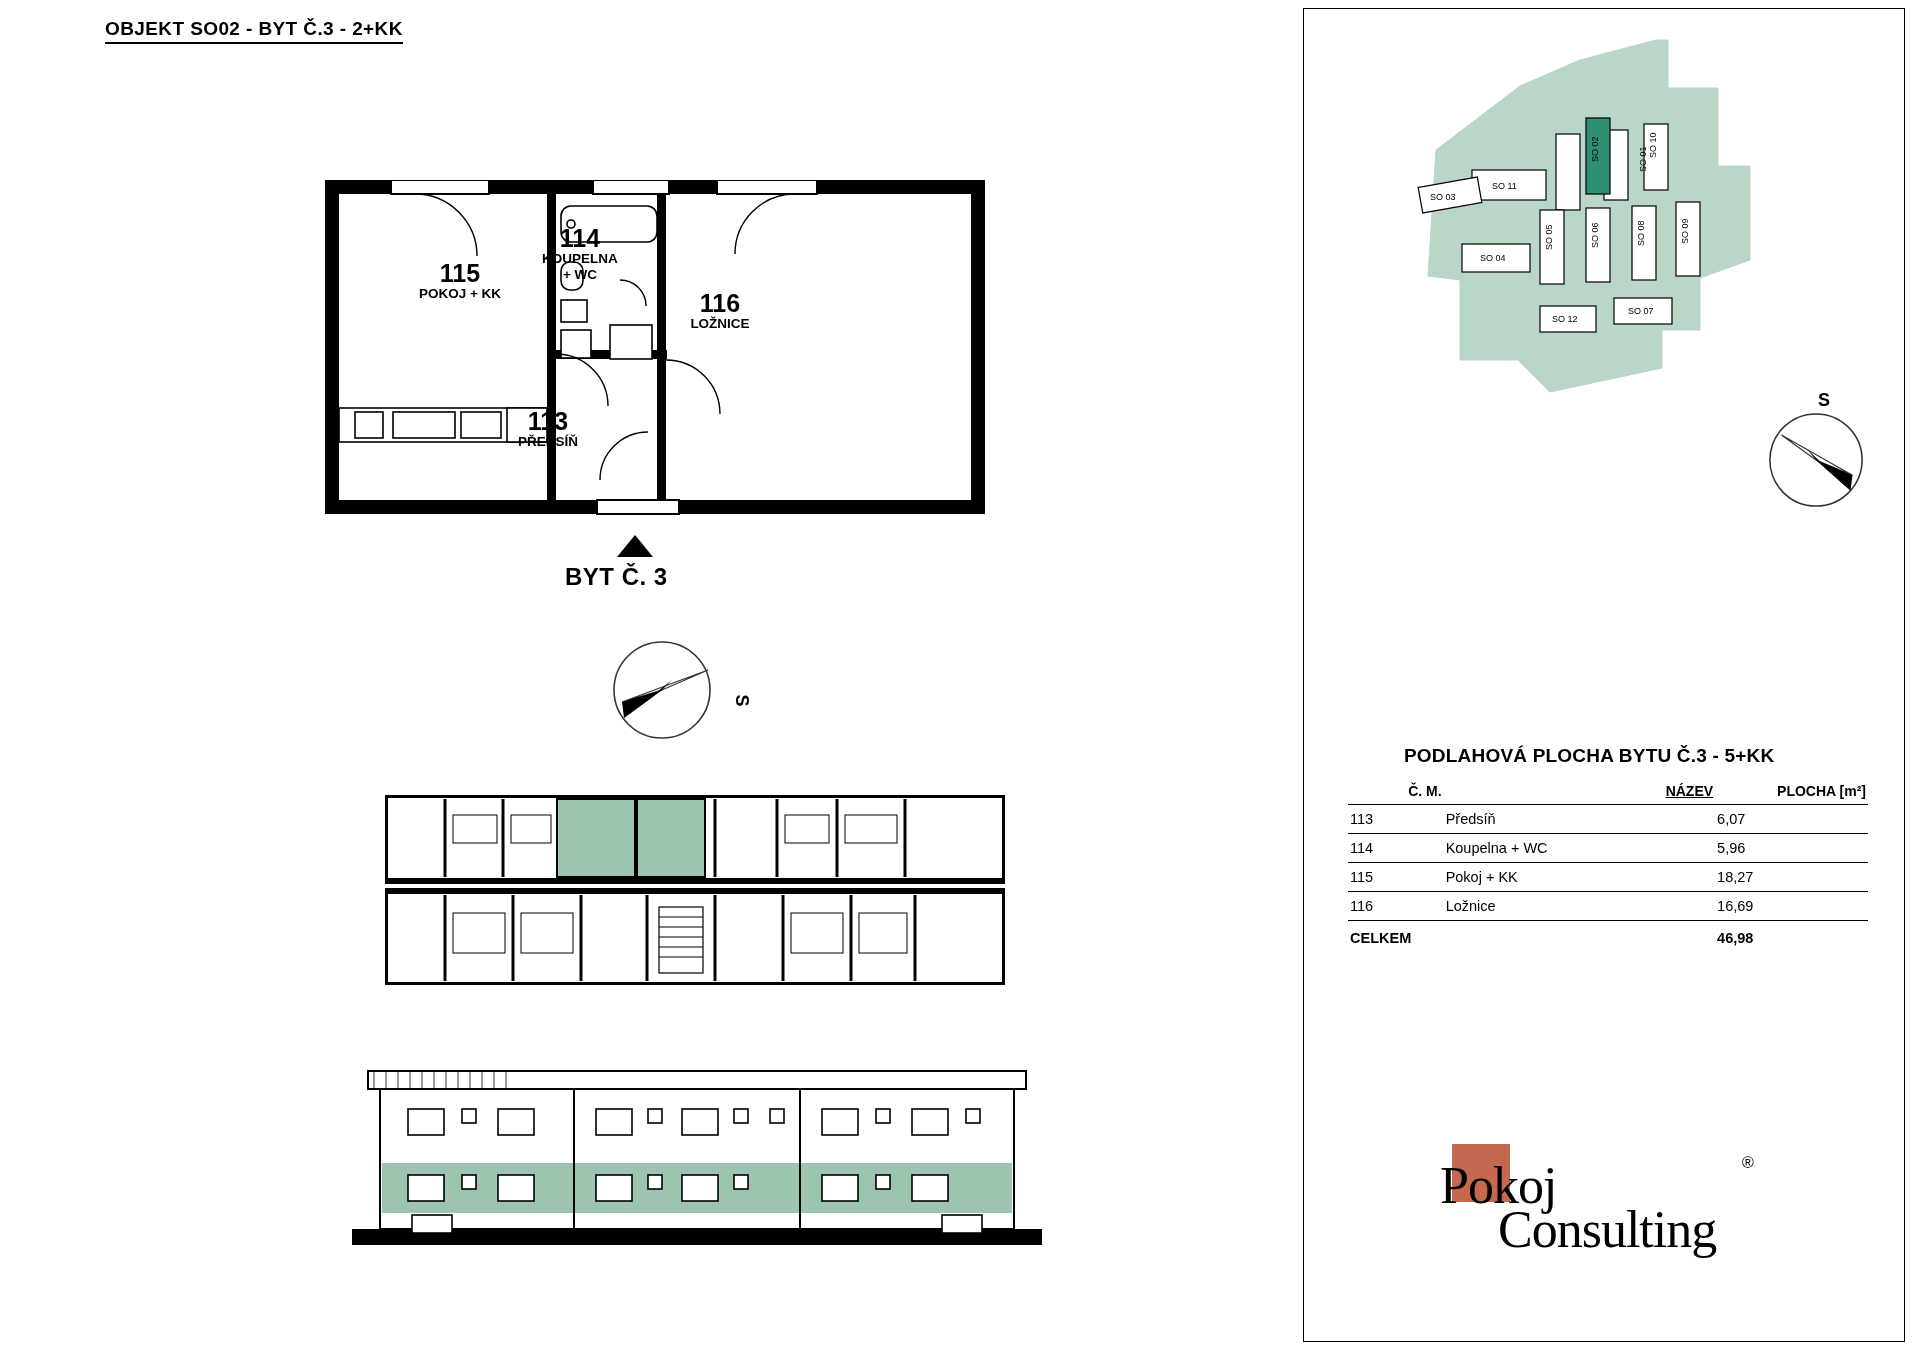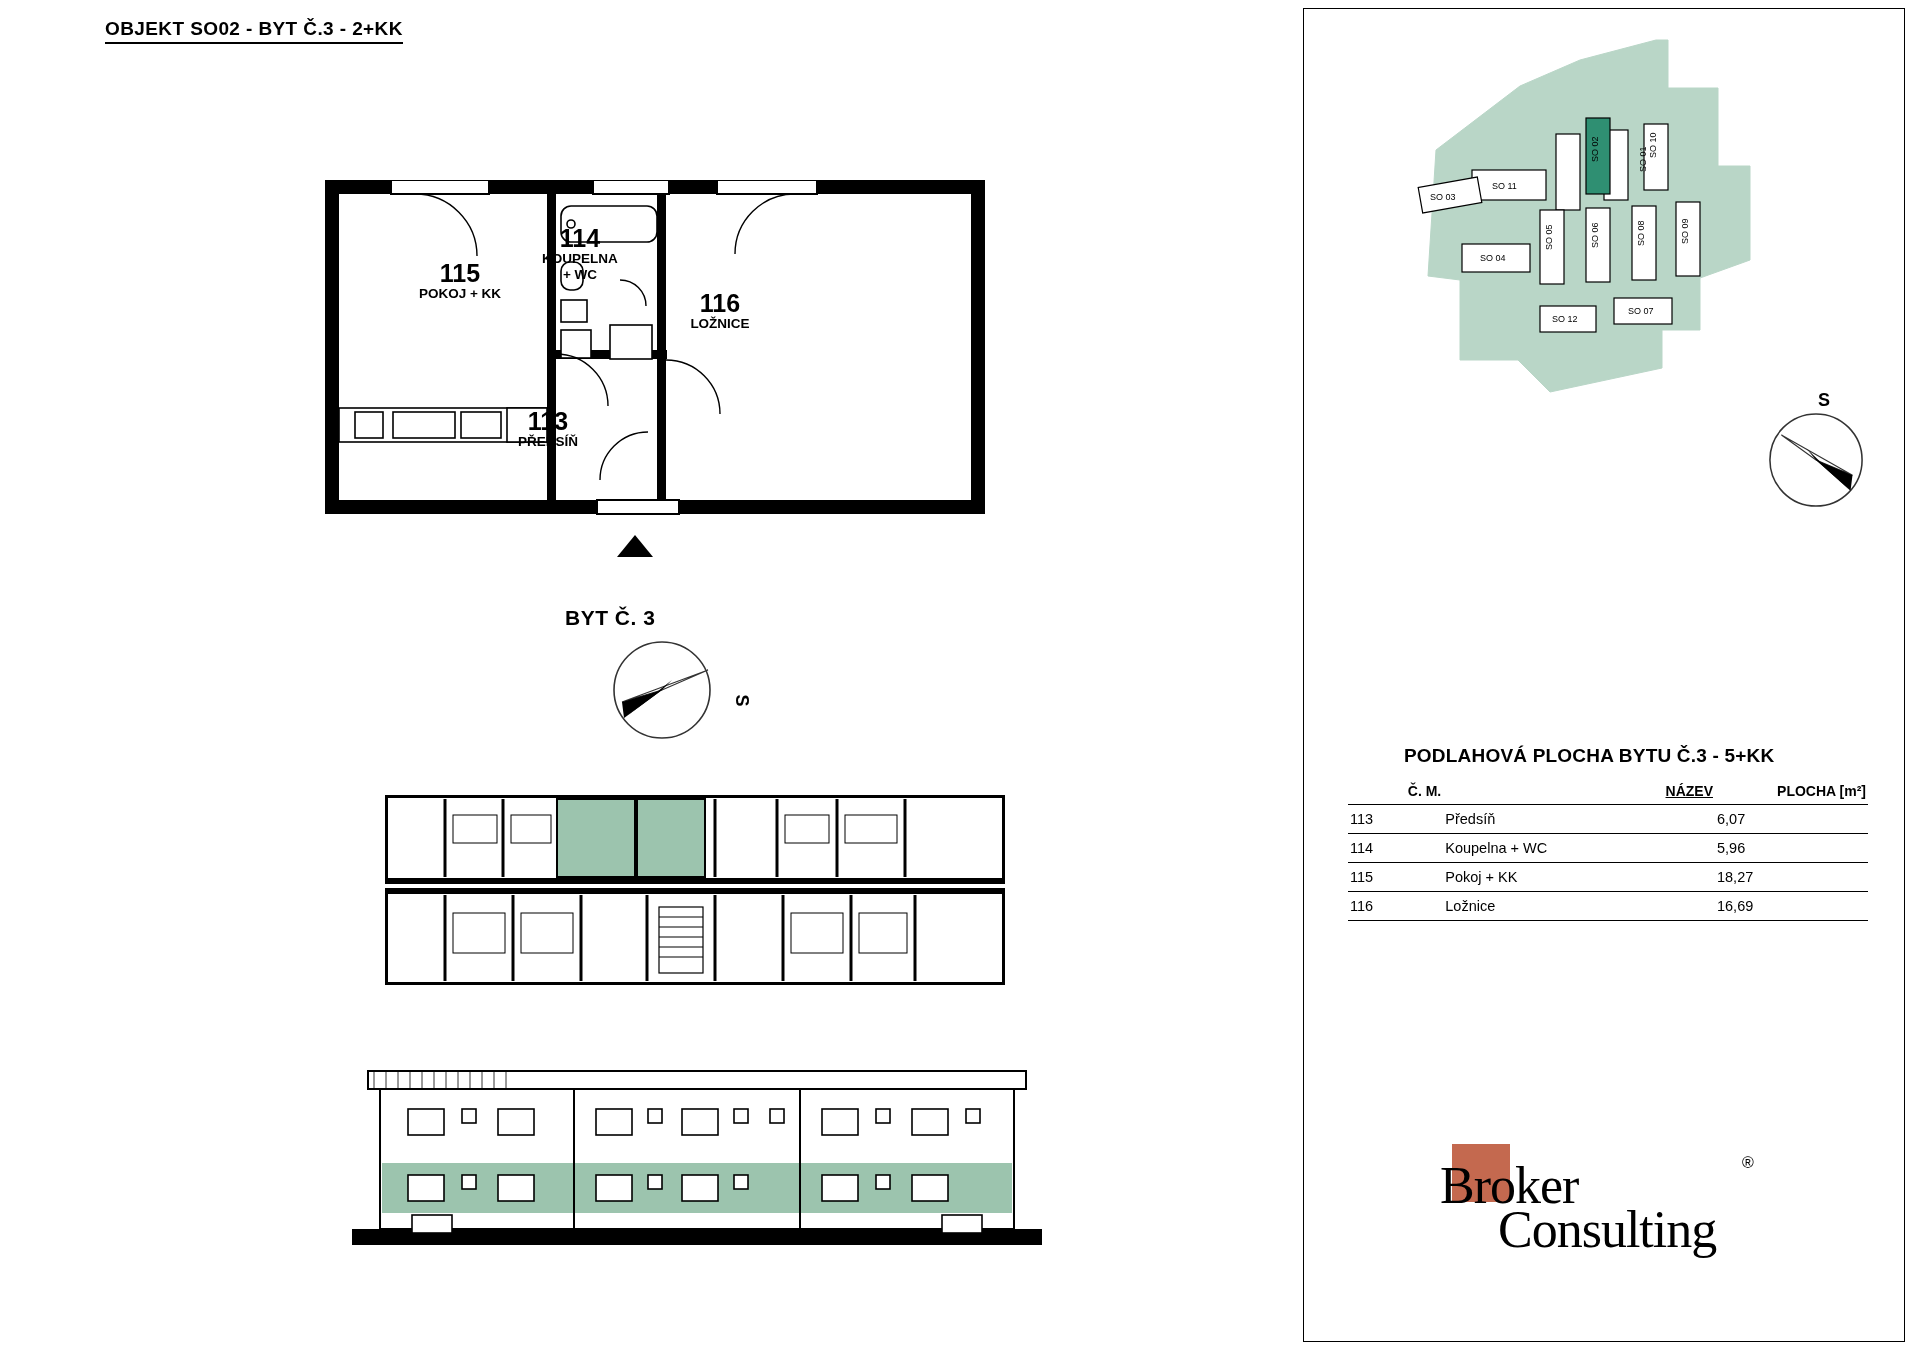--- a/index.html
+++ b/index.html
@@ -11,21 +11,21 @@
     position:absolute;left:105px;top:18px;font-size:19px;font-weight:bold;
     letter-spacing:0.4px;border-bottom:2px solid #000;padding-bottom:2px;
   }
 
   
   .plan{position:absolute;left:325px;top:180px;width:660px;height:350px;}
   .rlabel{position:absolute;text-align:center;font-weight:bold;}
   .rnum{font-size:25px;font-weight:bold;line-height:1.05;}
   .rname{font-size:13.5px;font-weight:bold;line-height:1.15;}
 
-  .bytlabel{position:absolute;left:565px;top:563px;font-size:21px;font-weight:bold;letter-spacing:0.5px;margin-top:43px;}
+  .bytlabel{position:absolute;left:565px;top:563px;font-size:24px;font-weight:bold;letter-spacing:0.5px;}
   .arrowup{position:absolute;left:617px;top:535px;width:0;height:0;border-left:18px solid transparent;border-right:18px solid transparent;border-bottom:22px solid #000;}
   .compass-s{position:absolute;font-size:18px;font-weight:bold;}
 
   
   .floorblock{position:absolute;left:385px;top:795px;width:620px;height:190px;}
   .elevation{position:absolute;left:352px;top:1065px;width:690px;height:195px;}
 
   
   .rightpanel{position:absolute;left:1303px;top:8px;width:600px;height:1332px;border:1.5px solid #000;background:#fff;}
   .sitemap{position:absolute;left:1400px;top:30px;width:420px;height:420px;}
@@ -319,23 +319,28 @@
       <tr>
         <td>115</td>
         <td>Pokoj + KK</td>
         <td>18,27</td>
       </tr>
       <tr>
         <td>116</td>
         <td>Ložnice</td>
         <td>16,69</td>
       </tr>
+      <tr class="total">
+        <td>CELKEM</td>
+        <td></td>
+        <td>46,98</td>
+      </tr>
     </tbody>
   </table>
 
   <div class="logo">
     <div class="logo-square"></div>
-    <div class="logo-broker">Broker</div>
+    <div class="logo-broker">Pokoj</div>
     <div class="logo-consulting">Consulting</div>
     <div class="logo-reg">®</div>
   </div>
 
 </div>
 
 </body></html>

